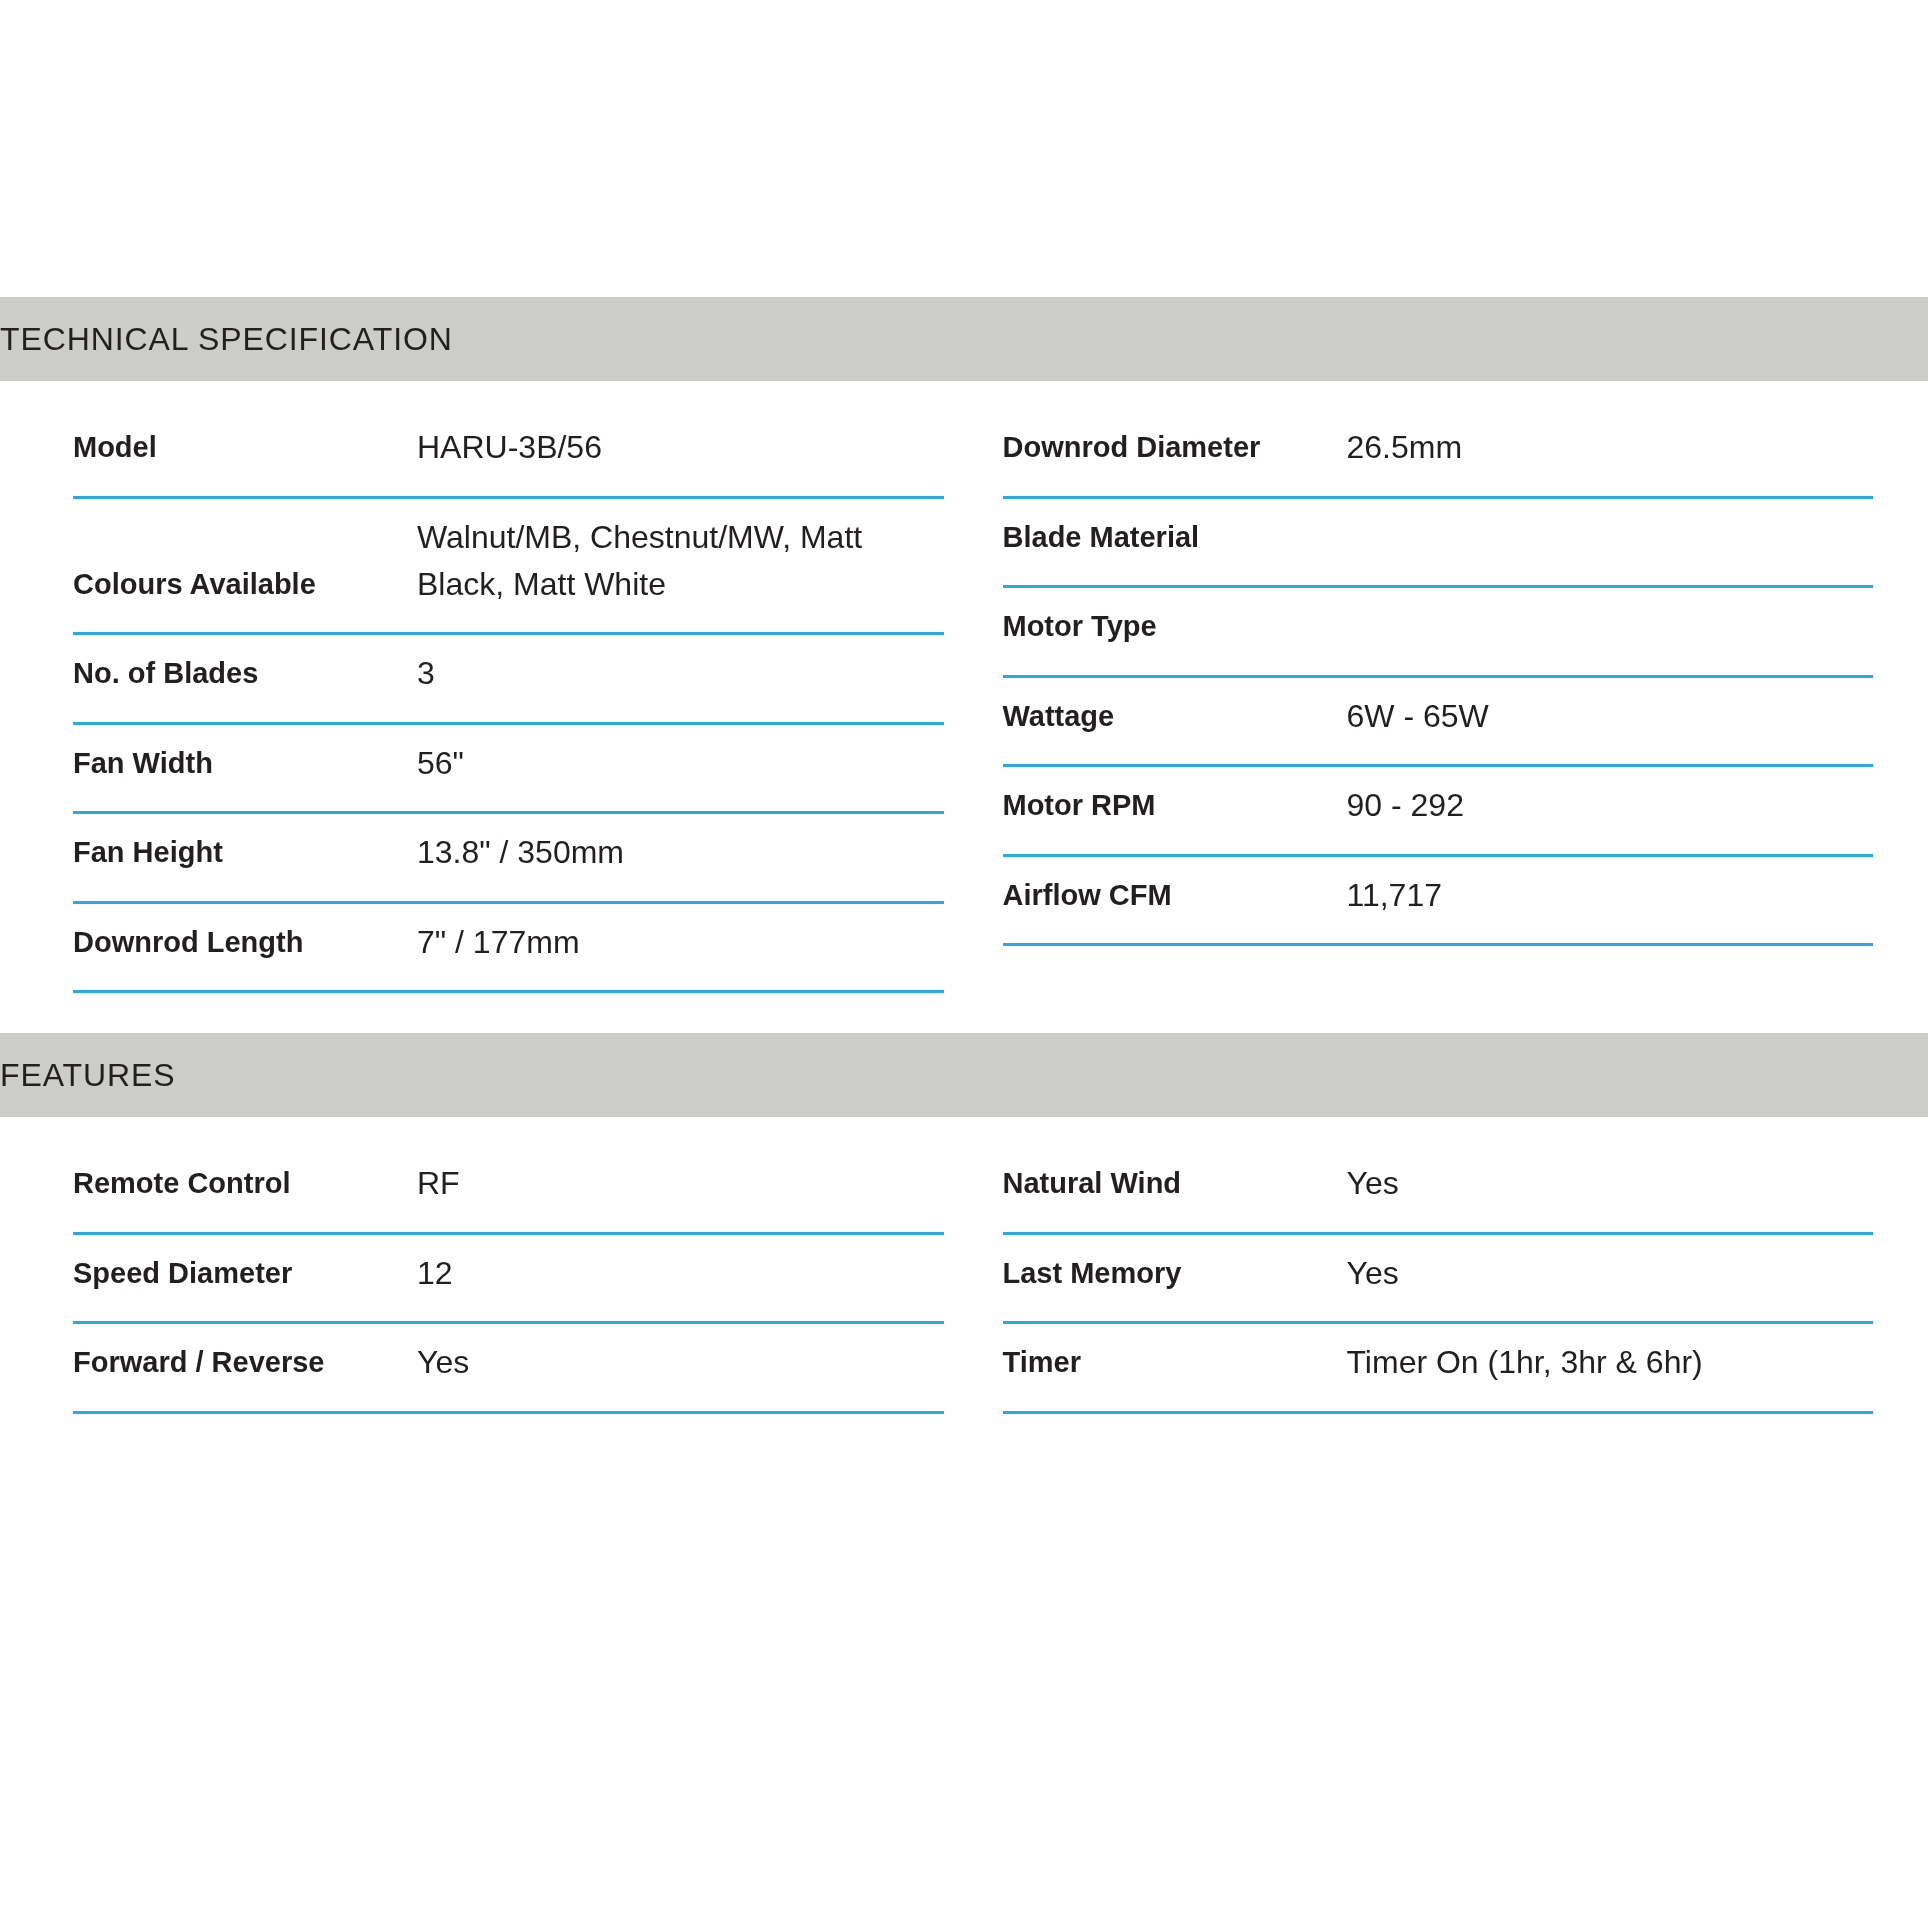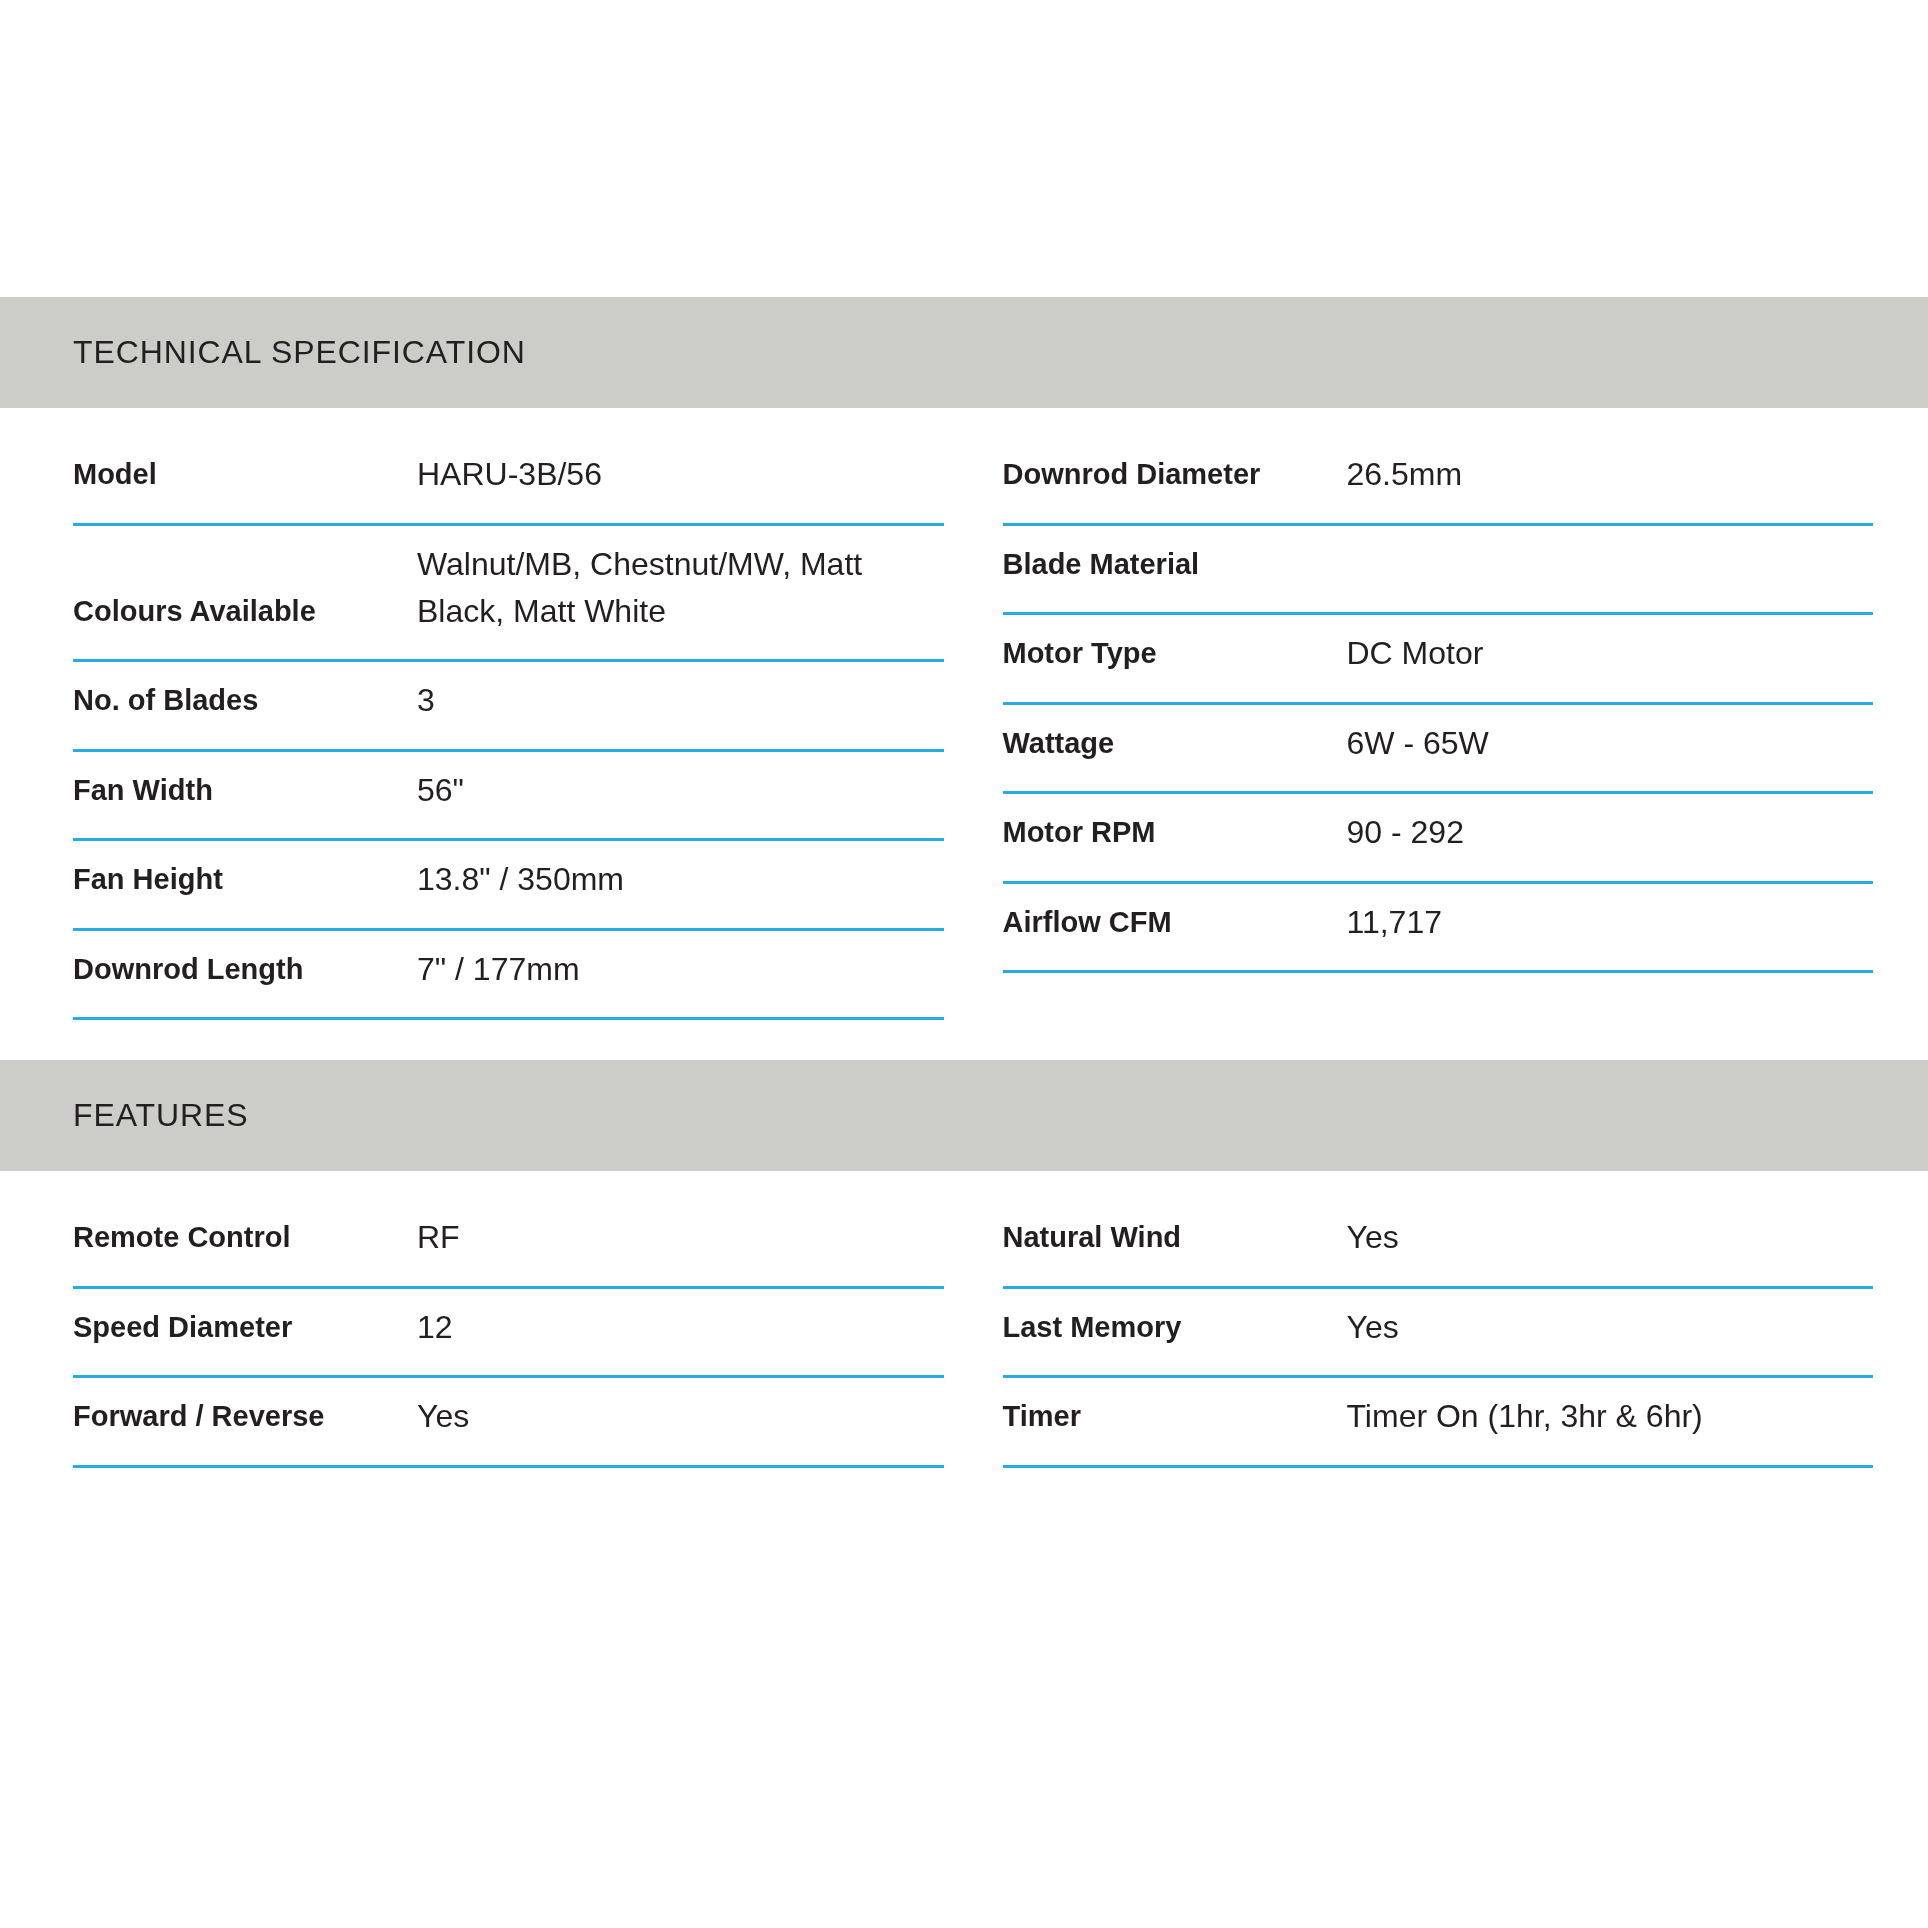--- a/index.html
+++ b/index.html
@@ -12,22 +12,22 @@
   html,body{margin:0;padding:0;}
   body{
     width:1928px;height:1928px;overflow:hidden;
     background:var(--page-bg);
     color:var(--text);
     font-family:"Liberation Sans", sans-serif;
   }
   .spacer-top{height:297px;}
   .section + .section{margin-top:40px;}
   .bar{
-    height:111px;background:var(--bar-bg);
-    display:flex;align-items:center;padding-left:73px;
+    height:84px;background:var(--bar-bg);
+    display:flex;align-items:center;
   }
   .bar-title{
     margin:0;font-size:32px;font-weight:400;letter-spacing:0.9px;
   }
   .content{
     display:flex;gap:59px;margin:28px 55px 0 73px;
   }
   .col{flex:1;min-width:0;}
   .row{
     display:flex;align-items:flex-end;
@@ -83,21 +83,20 @@
       <div class="col">
         <div class="row">
           <div class="label">Downrod Diameter</div>
           <div class="value">26.5mm</div>
         </div>
         <div class="row">
           <div class="label">Blade Material</div>
         </div>
         <div class="row">
           <div class="label">Motor Type</div>
-          <div class="value">DC Motor</div>
         </div>
         <div class="row">
           <div class="label">Wattage</div>
           <div class="value">6W - 65W</div>
         </div>
         <div class="row">
           <div class="label">Motor RPM</div>
           <div class="value">90 - 292</div>
         </div>
         <div class="row">

